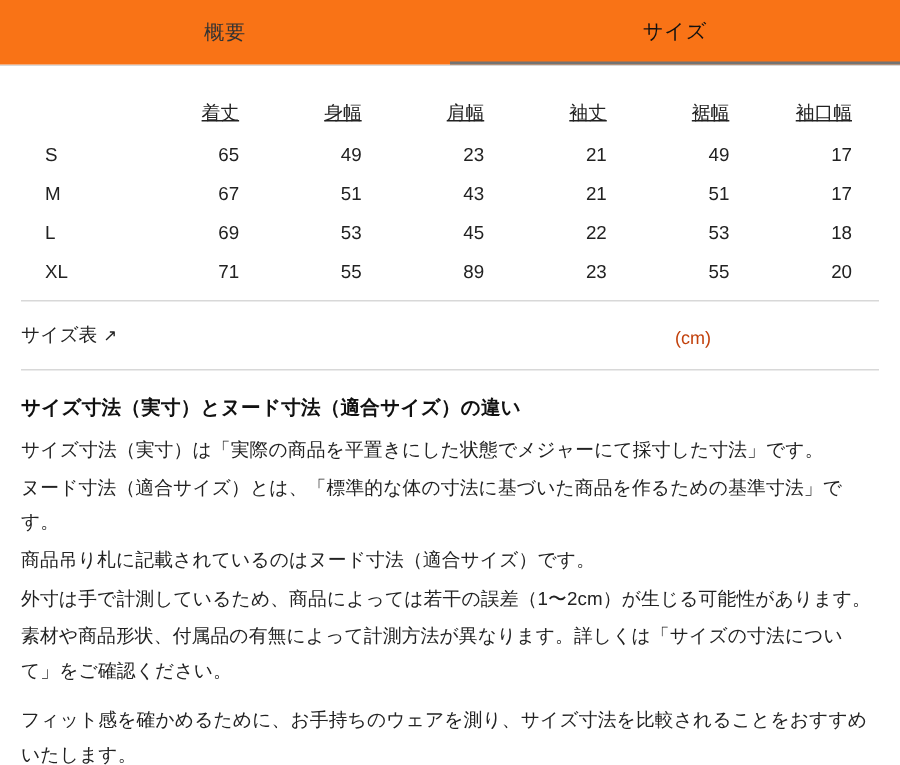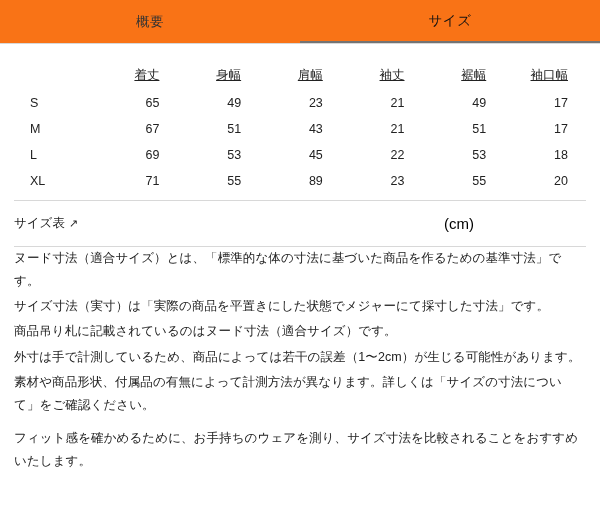--- a/index.html
+++ b/index.html
@@ -116,22 +116,22 @@
   }
   .link .arrow {
     display: inline-block;
     margin-left: 4px;
     font-size: 11px;
   }
   .unit {
     position: absolute;
     right: 14px;
     bottom: 0;
-    font-size: 15px;
-    color: #000000;
+    font-size: 12px;
+    color: #c2410c;
   }
 
   
   .divider {
     margin: 14px 14px 0 14px;
     border-top: 1px solid #d8d8d8;
     width: 572px;
     height: 0;
   }
 
@@ -234,22 +234,23 @@
   <div class="links-row">
     <a class="link">
       <span>サイズ表</span><span class="arrow">↗</span>
     </a>
     <span class="unit">(cm)</span>
   </div>
 
   <div class="divider"></div>
 
   <div class="prose">
+    <h3>サイズ寸法（実寸）とヌード寸法（適合サイズ）の違い</h3>
+    <p class="tight">サイズ寸法（実寸）は「実際の商品を平置きにした状態でメジャーにて採寸した寸法」です。</p>
     <p class="tight">ヌード寸法（適合サイズ）とは、「標準的な体の寸法に基づいた商品を作るための基準寸法」です。</p>
-    <p class="tight">サイズ寸法（実寸）は「実際の商品を平置きにした状態でメジャーにて採寸した寸法」です。</p>
     <p class="tight">商品吊り札に記載されているのはヌード寸法（適合サイズ）です。</p>
 
     <p class="tight">外寸は手で計測しているため、商品によっては若干の誤差（1〜2cm）が生じる可能性があります。</p>
     <p class="wrap">素材や商品形状、付属品の有無によって計測方法が異なります。詳しくは「サイズの寸法について」をご確認ください。</p>
     <p style="margin-top:10px;">フィット感を確かめるために、お手持ちのウェアを測り、サイズ寸法を比較されることをおすすめいたします。</p>
   </div>
 
 </div>
 
 </body></html>

